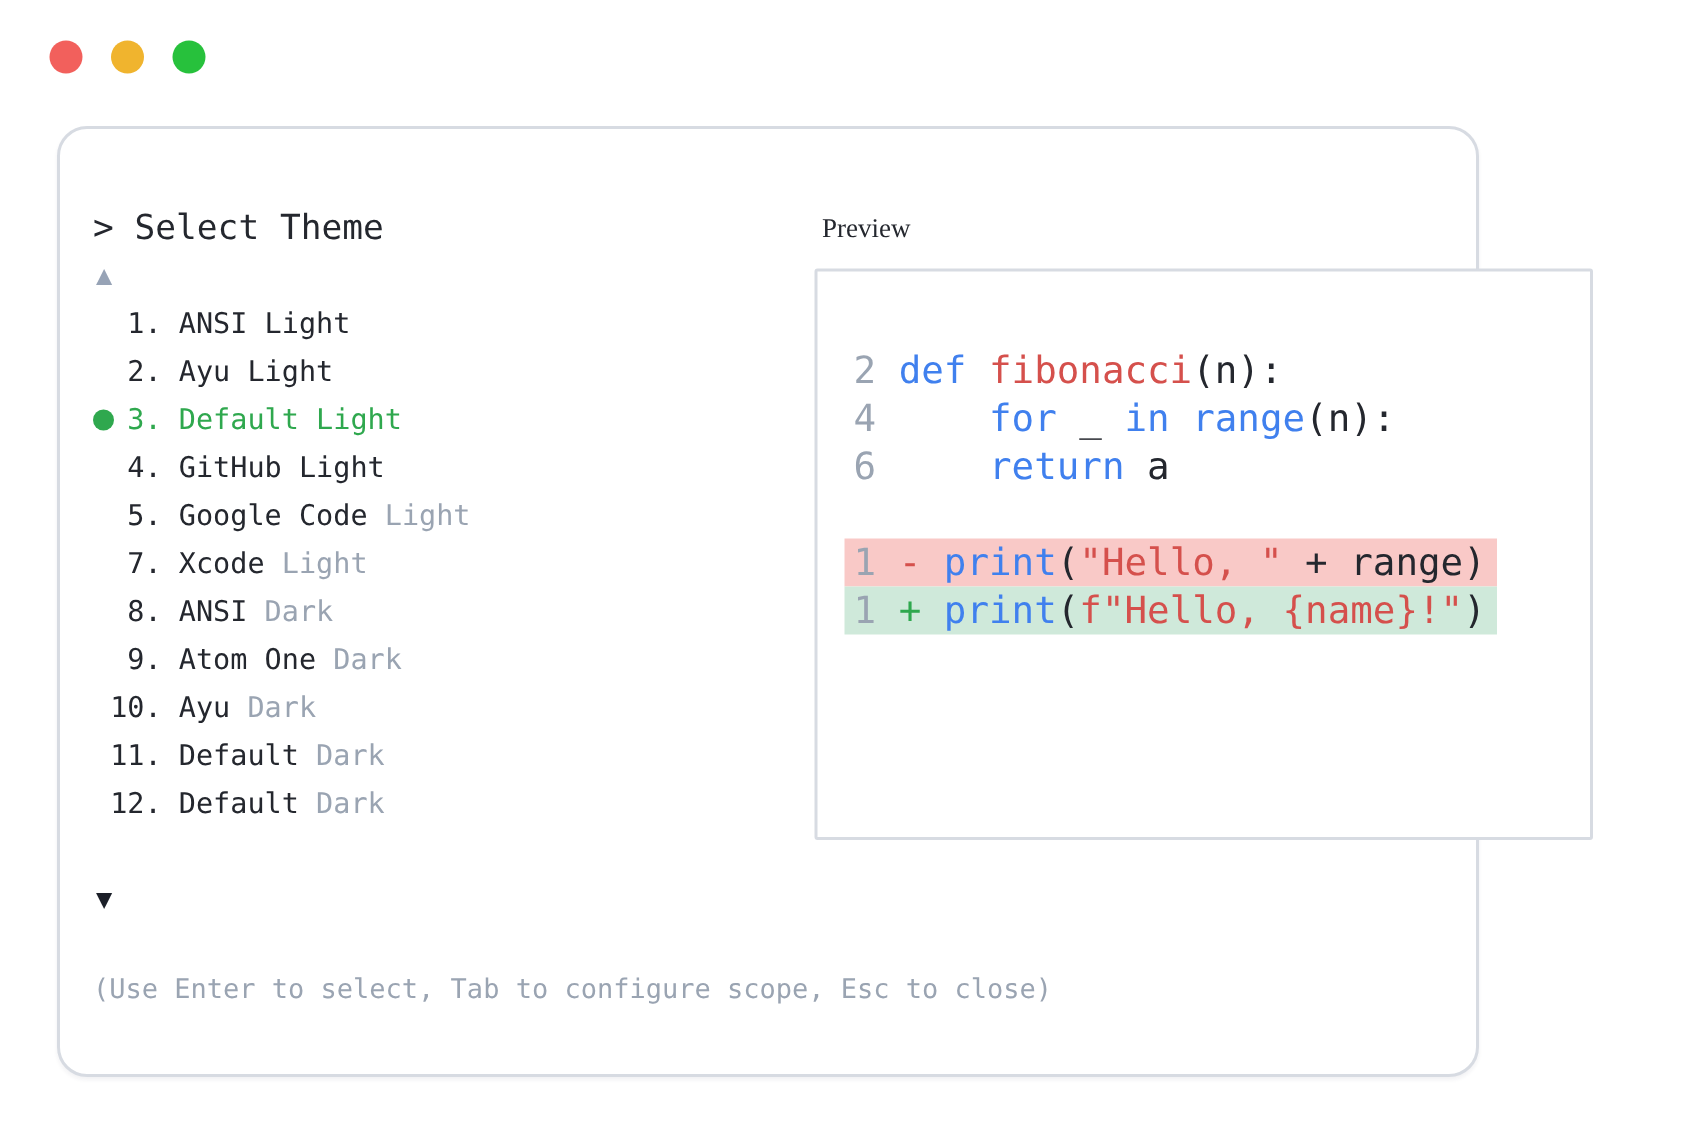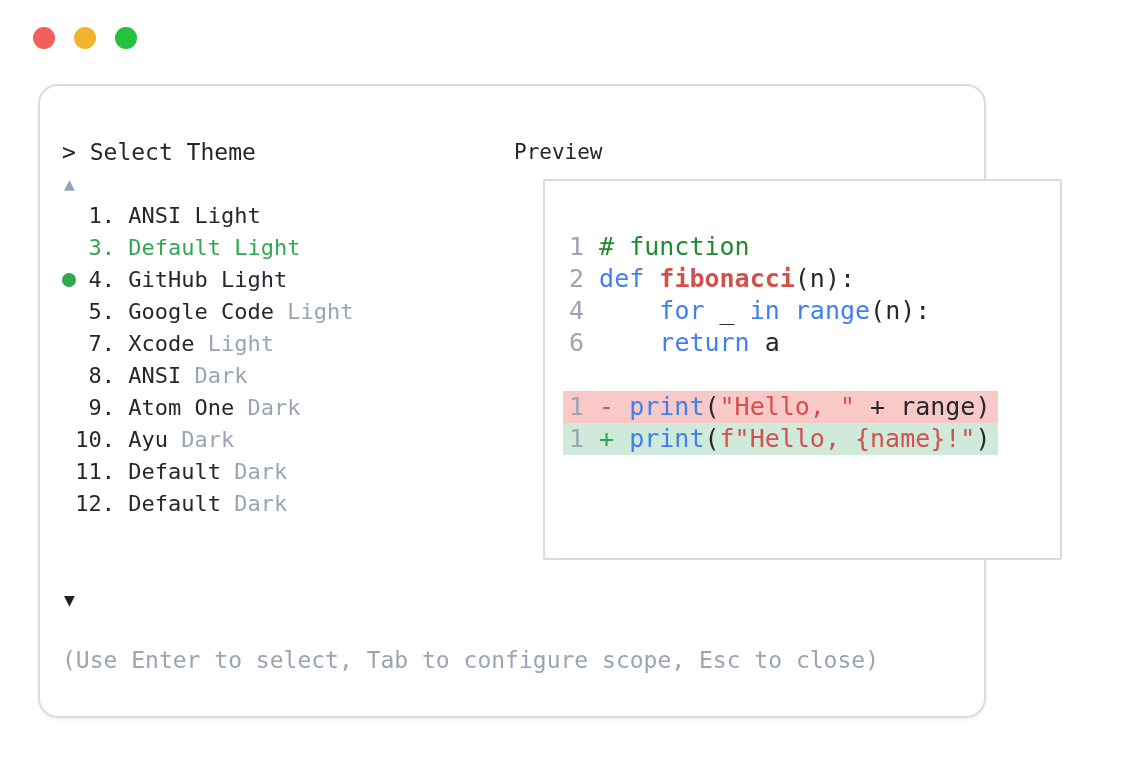--- a/index.html
+++ b/index.html
@@ -29,53 +29,53 @@
   .scroll-up {
     position: absolute; left: 24px; top: 82px;
     font-size: 18px; line-height: 32px; color: #97a3b6; cursor: pointer;
   }
   .scroll-down {
     position: absolute; left: 24px; top: 498px;
     font-size: 18px; line-height: 32px; color: #1b1f28; cursor: pointer;
   }
   .theme-list { position: absolute; left: 22px; top: 114px; }
   .theme-row {
-    height: 32px; line-height: 32px; font-size: 22px; white-space: pre;
+    height: 32px; line-height: 32px; font-size: 19px; white-space: pre;
     color: var(--text-dark); cursor: pointer;
   }
   .theme-row .muted { color: var(--muted-gray); }
   .theme-row.selected, .theme-row.selected span { color: var(--accent-green); }
   .selected-dot {
     position: absolute; left: 22px; width: 14px; height: 14px; border-radius: 50%;
     background: var(--accent-green);
   }
   .help-text {
     position: absolute; left: 22px; top: 558px;
-    font-size: 23px; line-height: 32px; color: var(--muted-gray); white-space: pre;
+    font-size: 18px; line-height: 32px; color: var(--muted-gray); white-space: pre;
   }
 
   
   .preview-label {
-    position: absolute; left: 474px; top: 50px;
-    font-size: 21px; line-height: 32px; color: var(--text-dark);
+    position: absolute; left: 508px; top: 50px;
+    font-size: 18px; line-height: 32px; color: var(--text-dark); font-family: Liberation Serif, serif;
   }
   .preview-box {
     position: absolute; left: 503px; top: 93px; width: 519px; height: 381px;
     background: #ffffff; border: 2px solid var(--border-gray); border-radius: 2px;
     overflow: hidden;
   }
   .code-area { padding: 50px 14px 0 24px; }
   .code-line {
     height: 32px; line-height: 32px; font-size: 25px; white-space: pre;
     color: var(--text-dark);
   }
   .line-num { color: var(--muted-gray); }
   .tok-comment { color: var(--comment-green); }
   .tok-kw      { color: var(--keyword-blue); }
-  .tok-fname   { color: var(--literal-red); font-weight: bold; }
+  .tok-fname   { color: var(--literal-red); }
   .tok-str     { color: var(--literal-red); }
   .tok-plain   { color: var(--text-dark); }
   .tok-minus   { color: var(--literal-red); }
   .tok-plus    { color: var(--accent-green); }
   .hl { display: inline-block; padding: 0 8px 0 6px; margin-left: -6px; }
   .hl.removed { background: var(--removed-bg); }
   .hl.added   { background: var(--added-bg); }
 </style>
 </head>
 <body>
@@ -89,20 +89,21 @@
   </div>
 
   <div class="panel">
 
     <div class="prompt-title">&gt; Select Theme</div>
 
     <div class="scroll-up">▲</div>
 
     <div class="theme-list" id="theme-list">
         <div class="theme-row"><span>  1. </span><span>ANSI Light</span></div>
+        <div class="theme-row"><span>  2. </span><span>Ayu Light</span></div>
         <div class="theme-row selected"><span>  3. </span><span>Default Light</span></div>
         <div class="theme-row"><span>  4. </span><span>GitHub Light</span></div>
         <div class="theme-row"><span>  5. </span><span>Google Code</span><span class="muted"> Light</span></div>
         <div class="theme-row"><span>  7. </span><span>Xcode</span><span class="muted"> Light</span></div>
         <div class="theme-row"><span>  8. </span><span>ANSI</span><span class="muted"> Dark</span></div>
         <div class="theme-row"><span>  9. </span><span>Atom One</span><span class="muted"> Dark</span></div>
         <div class="theme-row"><span> 10. </span><span>Ayu</span><span class="muted"> Dark</span></div>
         <div class="theme-row"><span> 11. </span><span>Default</span><span class="muted"> Dark</span></div>
         <div class="theme-row"><span> 12. </span><span>Default</span><span class="muted"> Dark</span></div>
       </div>
@@ -110,21 +111,20 @@
     <div class="selected-dot" id="selected-dot" style="top: 187px;"></div>
 
     <div class="scroll-down">▼</div>
 
     <div class="help-text">(Use Enter to select, Tab to configure scope, Esc to close)</div>
 
     <div class="preview-label">Preview</div>
 
     <div class="preview-box">
       <div class="code-area" id="code-area">
-          <div class="code-line"><span class="line-num">1 </span><span class="tok-comment"># function</span></div>
           <div class="code-line"><span class="line-num">2 </span><span class="tok-kw">def</span><span class="tok-plain"> </span><span class="tok-fname">fibonacci</span><span class="tok-plain">(n):</span></div>
           <div class="code-line"><span class="line-num">4 </span><span class="tok-plain">    </span><span class="tok-kw">for</span><span class="tok-plain"> _ </span><span class="tok-kw">in</span><span class="tok-plain"> </span><span class="tok-kw">range</span><span class="tok-plain">(n):</span></div>
           <div class="code-line"><span class="line-num">6 </span><span class="tok-plain">    </span><span class="tok-kw">return</span><span class="tok-plain"> a</span></div>
           <div class="code-line"></div>
           <div class="code-line"><span class="hl removed"><span class="line-num">1 </span><span class="tok-minus">- </span><span class="tok-kw">print</span><span class="tok-plain">(</span><span class="tok-str">"Hello, "</span><span class="tok-plain"> + range)</span></span></div>
           <div class="code-line"><span class="hl added"><span class="line-num">1 </span><span class="tok-plus">+ </span><span class="tok-kw">print</span><span class="tok-plain">(</span><span class="tok-str">f"Hello, {name}!"</span><span class="tok-plain">)</span></span></div>
         </div>
     </div>
 
   </div>

